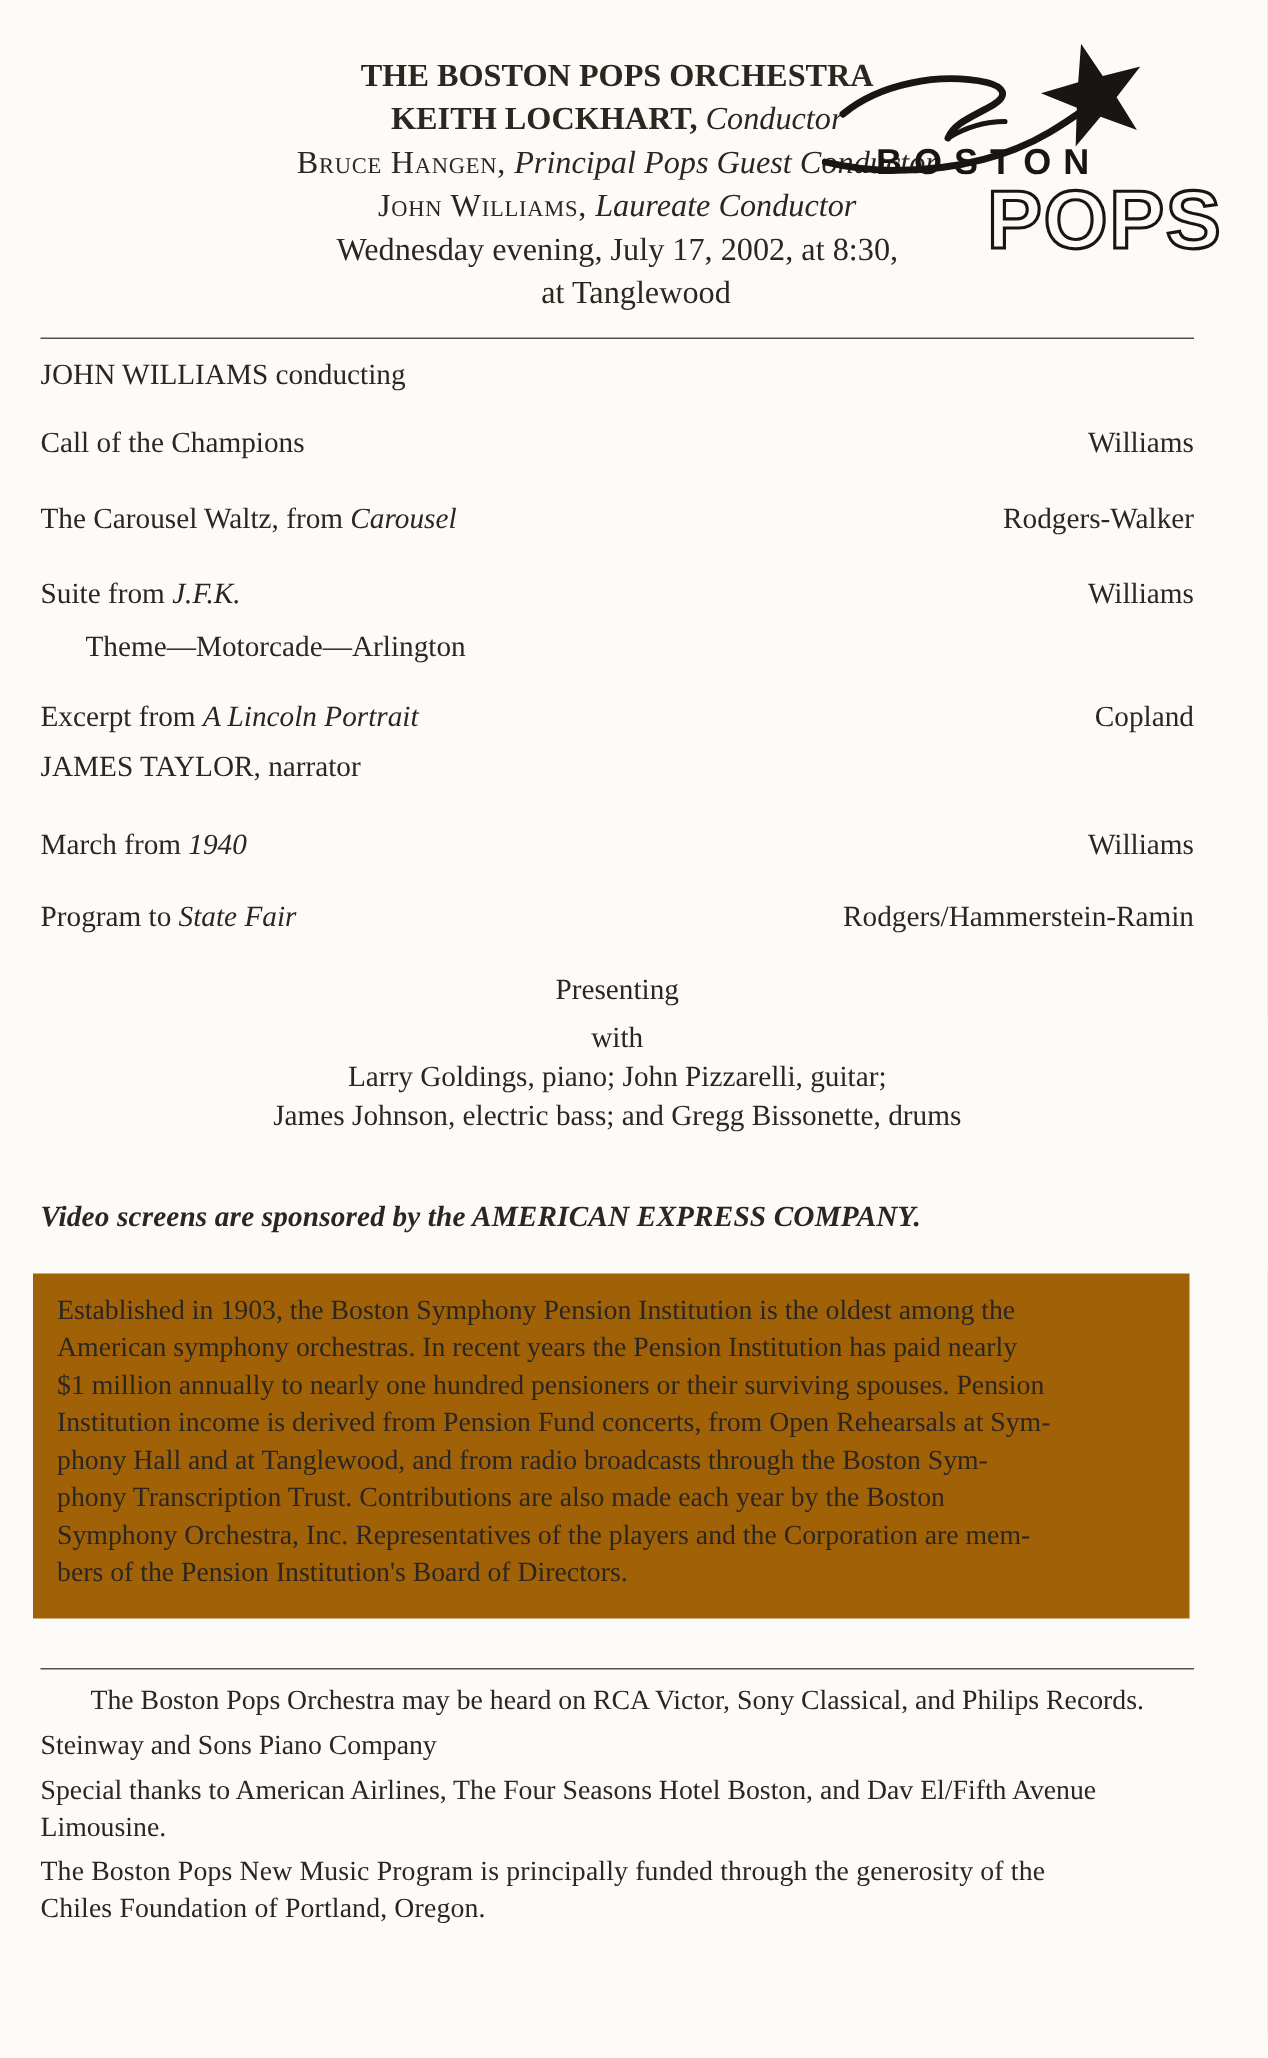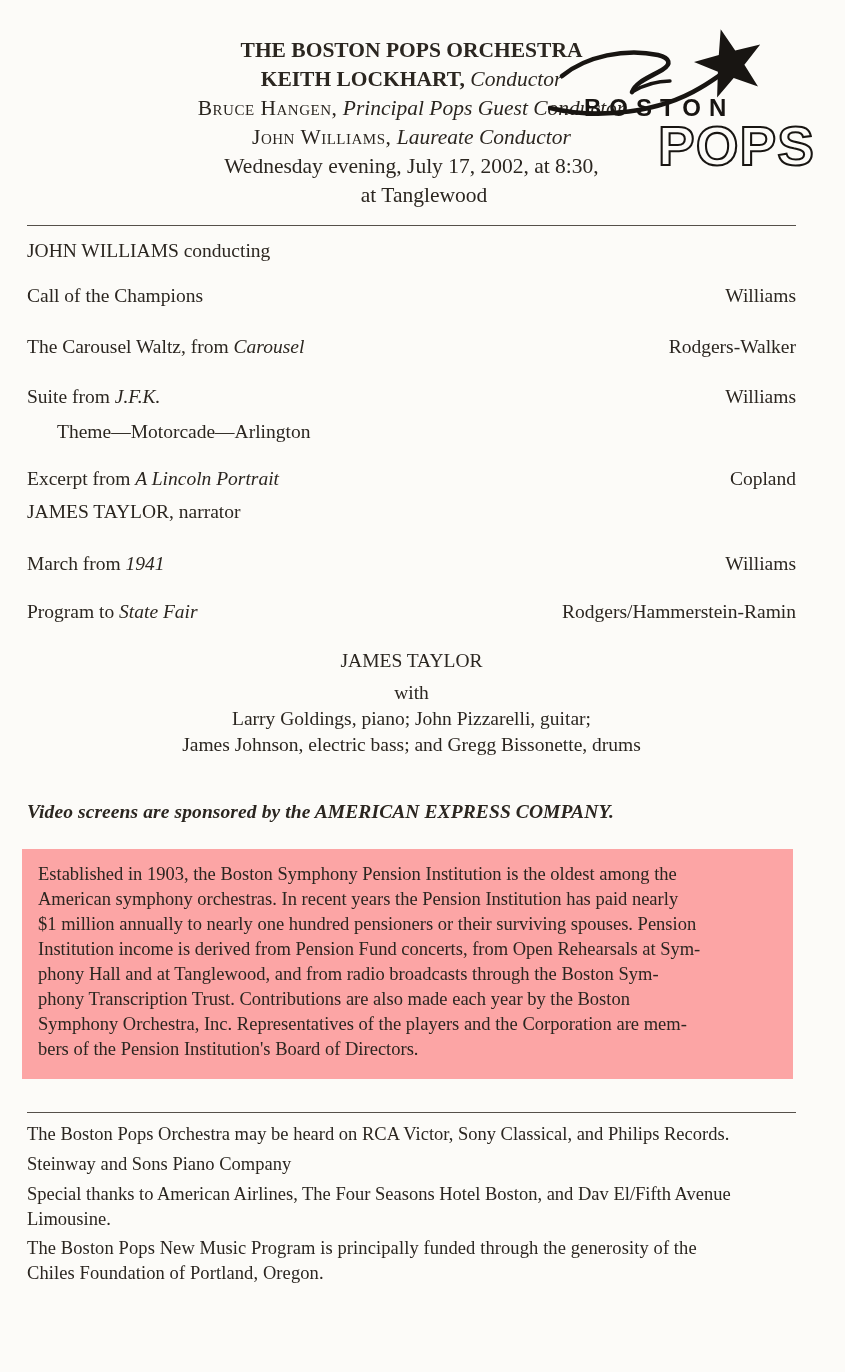--- a/index.html
+++ b/index.html
@@ -39,27 +39,27 @@
   
   .presenting{font-size:19.5px;line-height:26px;text-align:center;margin-top:23px;}
   .with-gap{margin-top:6px;}
   .preline{white-space:pre-line;}
   
   .sponsor{font-size:19.5px;font-weight:bold;margin-top:43px;letter-spacing:.1px;font-style:italic;}
   
   .pension{
     margin-top:26px;margin-left:-5px;
     width:771px;box-sizing:border-box;
-    background:#fca5a5;
+    background:#a16207;
     padding:13px 14px 17px 16px;
     font-size:18.5px;line-height:25px;
   }
   
   .footer{font-size:18.5px;line-height:25px;}
-  .f1{margin-top:9px;}
+  .f1{margin-top:9px;text-align:center;}
   .f2{margin-top:5px;}
   .f3{margin-top:5px;}
   .f4{margin-top:4px;font-weight:normal;letter-spacing:.1px;}
 </style>
 </head>
 <body>
 
 <div class="page">
 
   <div class="hdr">
@@ -103,33 +103,33 @@
     </div>
     <div class="movements mt9">Theme—Motorcade—Arlington</div>
 
     <div class="prog-row mt21">
       <span><span>Excerpt from </span><span class="it">A Lincoln Portrait</span></span>
       <span>Copland</span>
     </div>
     <div class="mt7">JAMES TAYLOR, narrator</div>
 
     <div class="prog-row mt26">
-      <span><span>March from </span><span class="it">1941</span></span>
+      <span><span>March from </span><span class="it">1940</span></span>
       <span>Williams</span>
     </div>
 
 
     <div class="prog-row mt22">
       <span><span>Program to </span><span class="it">State Fair</span></span>
       <span>Rodgers/Hammerstein-Ramin</span>
     </div>
   </div>
 
   <div class="presenting">
-    <div>JAMES TAYLOR</div>
+    <div>Presenting</div>
     <div class="with-gap">with</div>
     <div class="preline">Larry Goldings, piano; John Pizzarelli, guitar;
 James Johnson, electric bass; and Gregg Bissonette, drums</div>
   </div>
 
   <div class="sponsor">Video screens are sponsored by the AMERICAN EXPRESS COMPANY.</div>
 
   <div class="pension preline">Established in 1903, the Boston Symphony Pension Institution is the oldest among the
 American symphony orchestras. In recent years the Pension Institution has paid nearly
 $1 million annually to nearly one hundred pensioners or their surviving spouses. Pension

